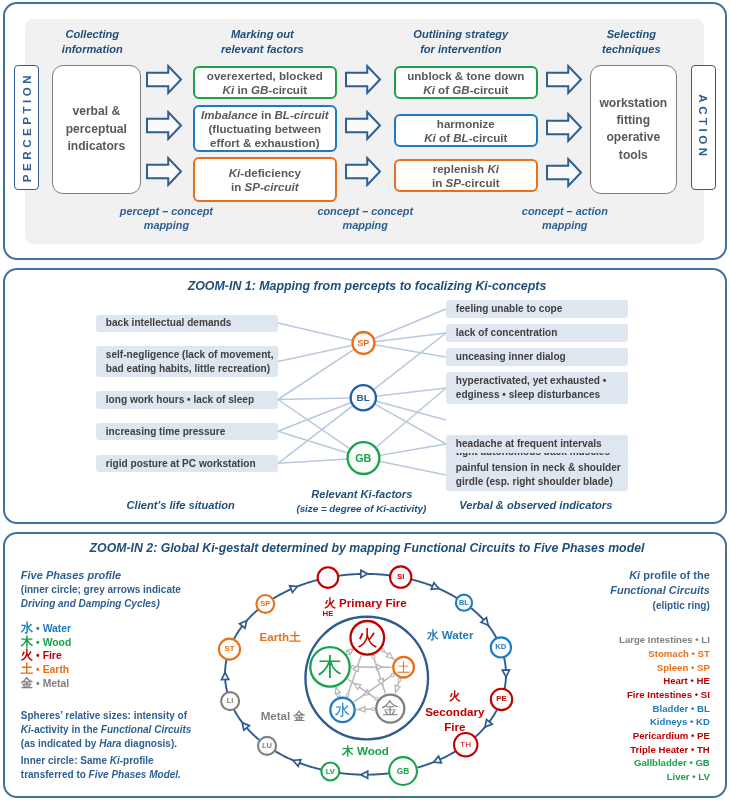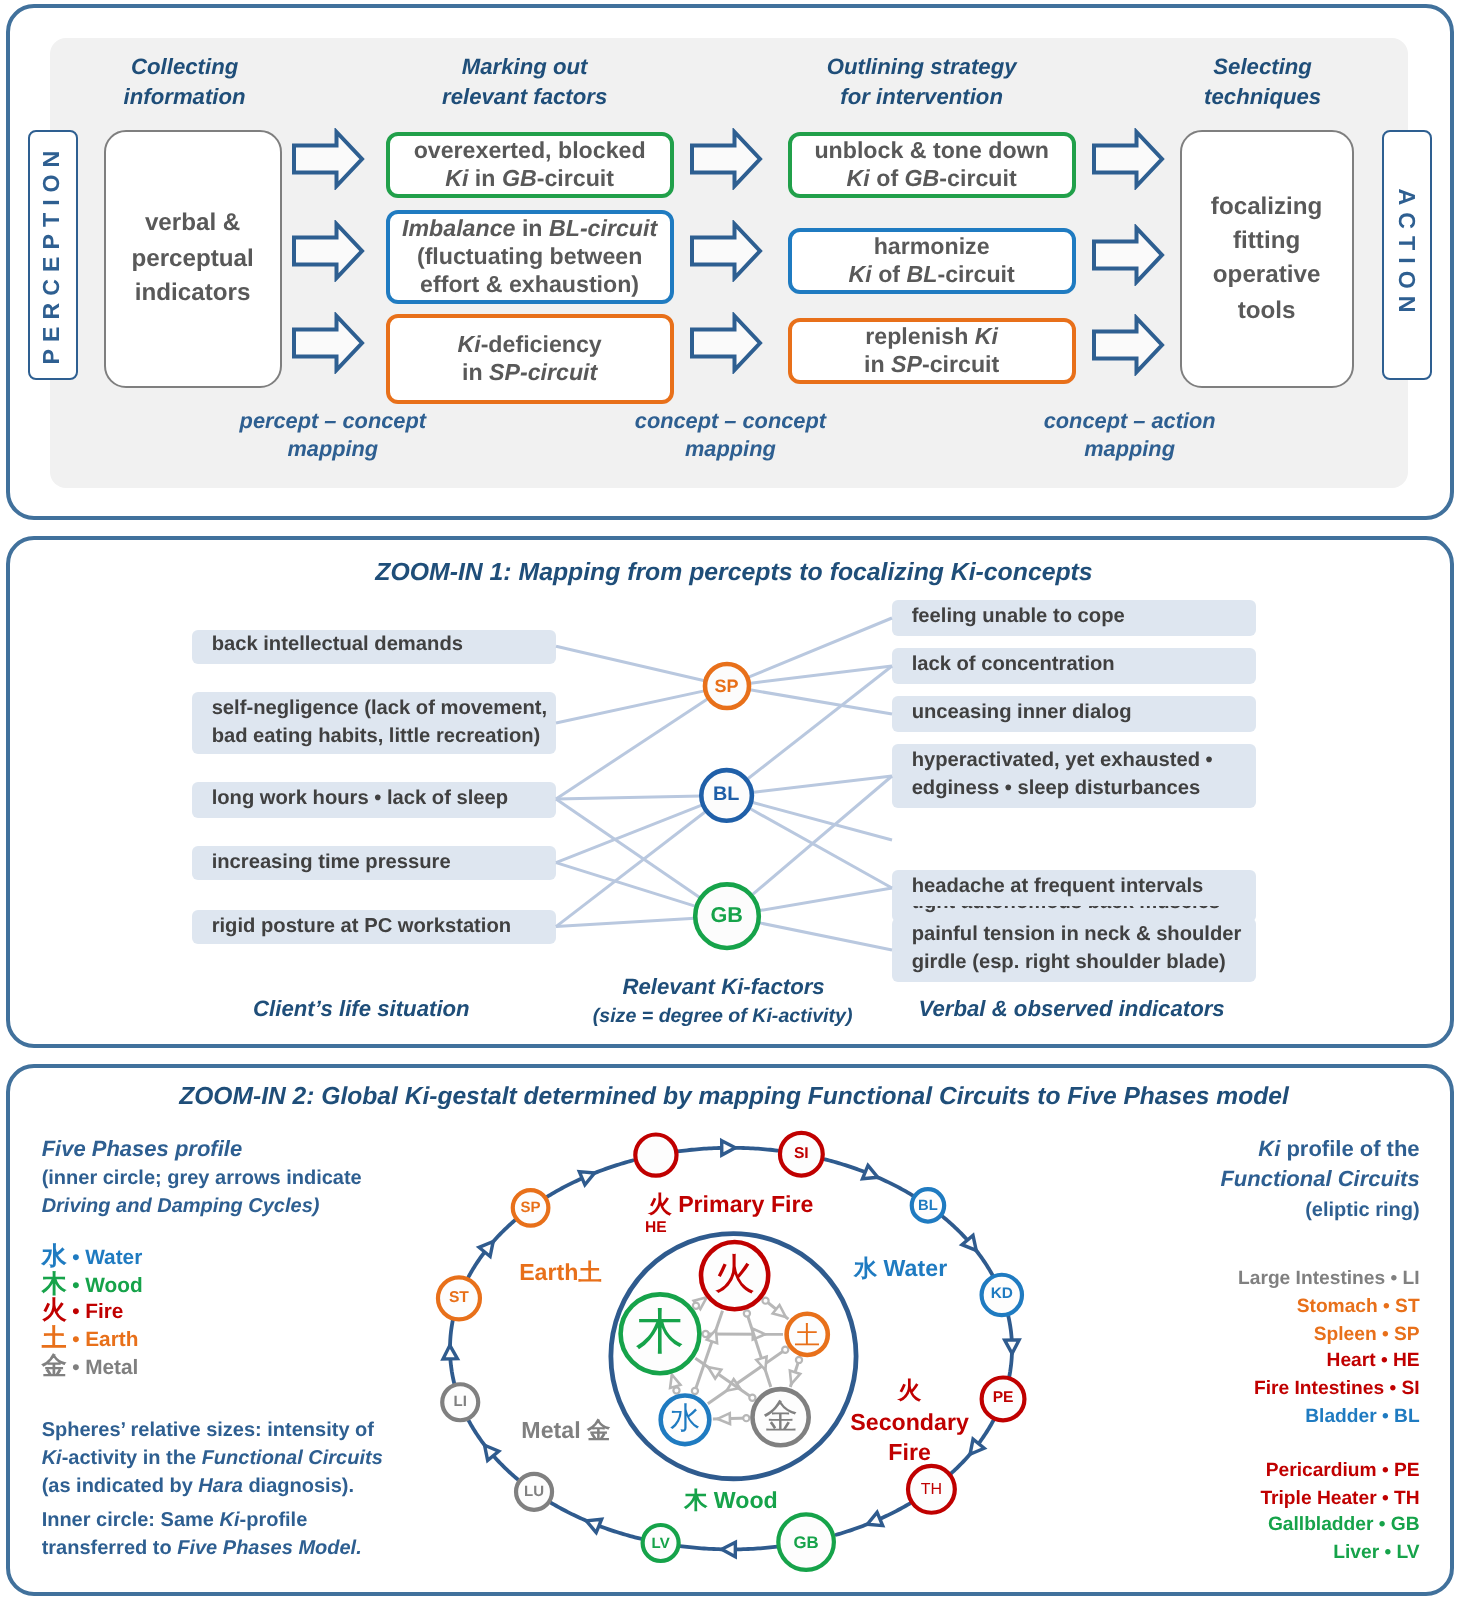--- a/index.html
+++ b/index.html
@@ -59,21 +59,21 @@
 techniques</div>
   <div class="vbox" id="perception" style="left:14px;top:63px;width:25px;height:125px;">
         <span>PERCEPTION</span>
       </div>
   <div class="vbox" id="action" style="left:691px;top:63px;width:25px;height:125px;">
         <span>ACTION</span>
       </div>
   <div class="greyrect" style="left:52px;top:63px;width:89px;height:129px;">verbal &amp;
 perceptual
 indicators</div>
-  <div class="greyrect" style="left:590px;top:63px;width:87px;height:129px;">focalizing
+  <div class="greyrect" style="left:590px;top:63px;width:87px;height:129px;">workstation
 fitting
 operative
 tools</div>
   <svg class="arr" style="left:145px;top:62.5px;" width="38" height="31" viewBox="0 0 38 31">
         <path d="M 2.00,8.75 L 23.25,8.75 L 23.25,2.00 L 36.00,15.50 L 23.25,29.00 L 23.25,22.25 L 2.00,22.25 Z" fill="#FAFAFA" stroke="#2E5F91" stroke-width="2.0" stroke-linejoin="miter"></path>
       </svg>
   <svg class="arr" style="left:145px;top:108.5px;" width="38" height="31" viewBox="0 0 38 31">
         <path d="M 2.00,8.75 L 23.25,8.75 L 23.25,2.00 L 36.00,15.50 L 23.25,29.00 L 23.25,22.25 L 2.00,22.25 Z" fill="#FAFAFA" stroke="#2E5F91" stroke-width="2.0" stroke-linejoin="miter"></path>
       </svg>
   <svg class="arr" style="left:145px;top:154.5px;" width="38" height="31" viewBox="0 0 38 31">
@@ -188,20 +188,21 @@
   <div class="p3ph" style="left:21px;top:144.1px;color:#808080;"><span class="g">金</span> • <span>Metal</span></div>
   <div class="p3h" style="left:21px;top:177px;">Spheres’ relative sizes: intensity of<br><i>Ki</i>-activity in the <i>Functional Circuits</i><br>(as indicated by <i>Hara</i> diagnosis).</div>
   <div class="p3h" style="left:21px;top:221.5px;">Inner circle: Same <i>Ki</i>-profile<br>transferred to <i>Five Phases Model.</i></div>
   <div class="p3h" style="left:540px;top:36px;width:170px;text-align:right;font-size:11px;line-height:14.8px;"><i>Ki</i> profile of the<br><i>Functional Circuits</i><br><span style="font-size:10px;">(eliptic ring)</span></div>
   <div class="p3right" style="left:530px;top:101.2px;width:180px;color:#808080;">Large Intestines • LI</div>
   <div class="p3right" style="left:530px;top:114.9px;width:180px;color:#E8701A;">Stomach • ST</div>
   <div class="p3right" style="left:530px;top:128.5px;width:180px;color:#E8701A;">Spleen • SP</div>
   <div class="p3right" style="left:530px;top:142.2px;width:180px;color:#C00000;">Heart • HE</div>
   <div class="p3right" style="left:530px;top:155.9px;width:180px;color:#C00000;">Fire Intestines • SI</div>
   <div class="p3right" style="left:530px;top:169.6px;width:180px;color:#1F7BC1;">Bladder • BL</div>
+  <div class="p3right" style="left:530px;top:183.3px;width:180px;color:#1F7BC1;">Kidneys • KD</div>
   <div class="p3right" style="left:530px;top:196.9px;width:180px;color:#C00000;">Pericardium • PE</div>
   <div class="p3right" style="left:530px;top:210.6px;width:180px;color:#C00000;">Triple Heater • TH</div>
   <div class="p3right" style="left:530px;top:224.3px;width:180px;color:#16A34A;">Gallbladder • GB</div>
   <div class="p3right" style="left:530px;top:238.0px;width:180px;color:#16A34A;">Liver • LV</div>
 </div>
   </div>
   <svg style="position:absolute;left:0;top:0;" width="730" height="800" viewBox="0 0 730 800">
     <path d="M 338.69,575.74 L 339.90,575.58 L 341.10,575.43 L 342.31,575.28 L 343.52,575.14 L 344.73,575.00 L 345.95,574.88 L 347.16,574.76 L 348.38,574.65 L 349.59,574.55 L 350.81,574.45 L 352.03,574.36 L 353.25,574.28 L 354.48,574.21 L 355.70,574.14 L 356.92,574.09 L 358.15,574.04 L 359.37,574.00 L 360.60,573.96 L 361.82,573.93 L 363.05,573.92 L 364.27,573.90 L 365.50,573.90 L 366.73,573.90 L 367.95,573.92 L 369.18,573.93 L 370.40,573.96 L 371.63,574.00 L 372.85,574.04 L 374.08,574.09 L 375.30,574.14 L 376.52,574.21 L 377.75,574.28 L 378.97,574.36 L 380.19,574.45 L 381.41,574.55 L 382.62,574.65 L 383.84,574.76 L 385.05,574.88 L 386.27,575.00 L 387.48,575.14 L 388.69,575.28" fill="none" stroke="#2F5B8E" stroke-width="1.9" stroke-linecap="round"></path>
     <path d="M -3.4,-3.6 L 3.4,0 L -3.4,3.6 Z" fill="#FDFDFD" stroke="#2F5B8E" stroke-width="1.7" stroke-linejoin="miter" transform="translate(364.27,573.90) rotate(-0.36)"></path>
     <path d="M 412.40,579.66 L 413.55,579.95 L 414.70,580.26 L 415.85,580.57 L 416.99,580.89 L 418.13,581.21 L 419.27,581.54 L 420.40,581.88 L 421.52,582.23 L 422.65,582.58 L 423.76,582.94 L 424.88,583.31 L 425.99,583.68 L 427.09,584.06 L 428.19,584.45 L 429.29,584.84 L 430.38,585.24 L 431.46,585.65 L 432.54,586.07 L 433.62,586.49 L 434.69,586.92 L 435.75,587.35 L 436.81,587.79 L 437.86,588.24 L 438.91,588.69 L 439.95,589.16 L 440.99,589.62 L 442.02,590.10 L 443.05,590.58 L 444.07,591.06 L 445.08,591.56 L 446.09,592.06 L 447.09,592.56 L 448.08,593.07 L 449.07,593.59 L 450.06,594.12 L 451.03,594.65 L 452.00,595.18 L 452.96,595.73 L 453.92,596.27 L 454.87,596.83 L 455.81,597.39 L 456.75,597.96" fill="none" stroke="#2F5B8E" stroke-width="1.9" stroke-linecap="round"></path>

